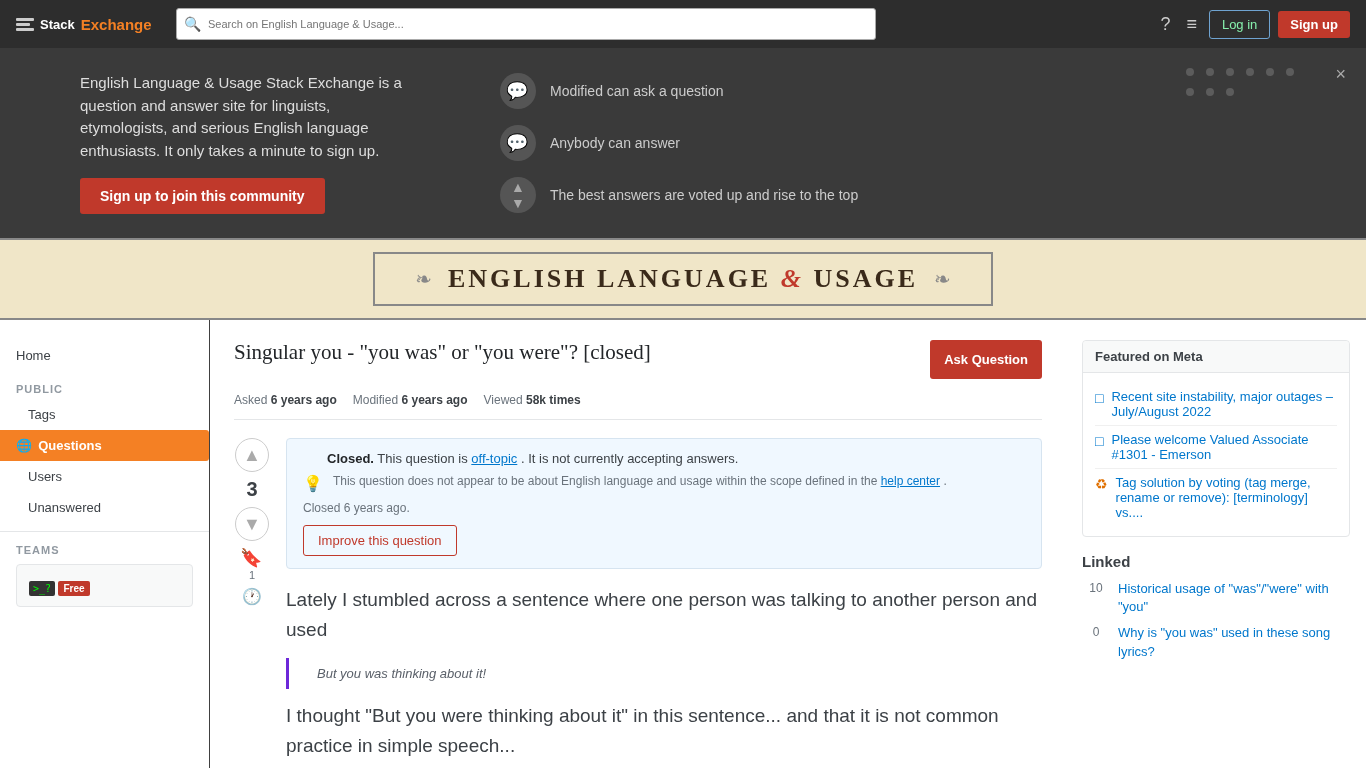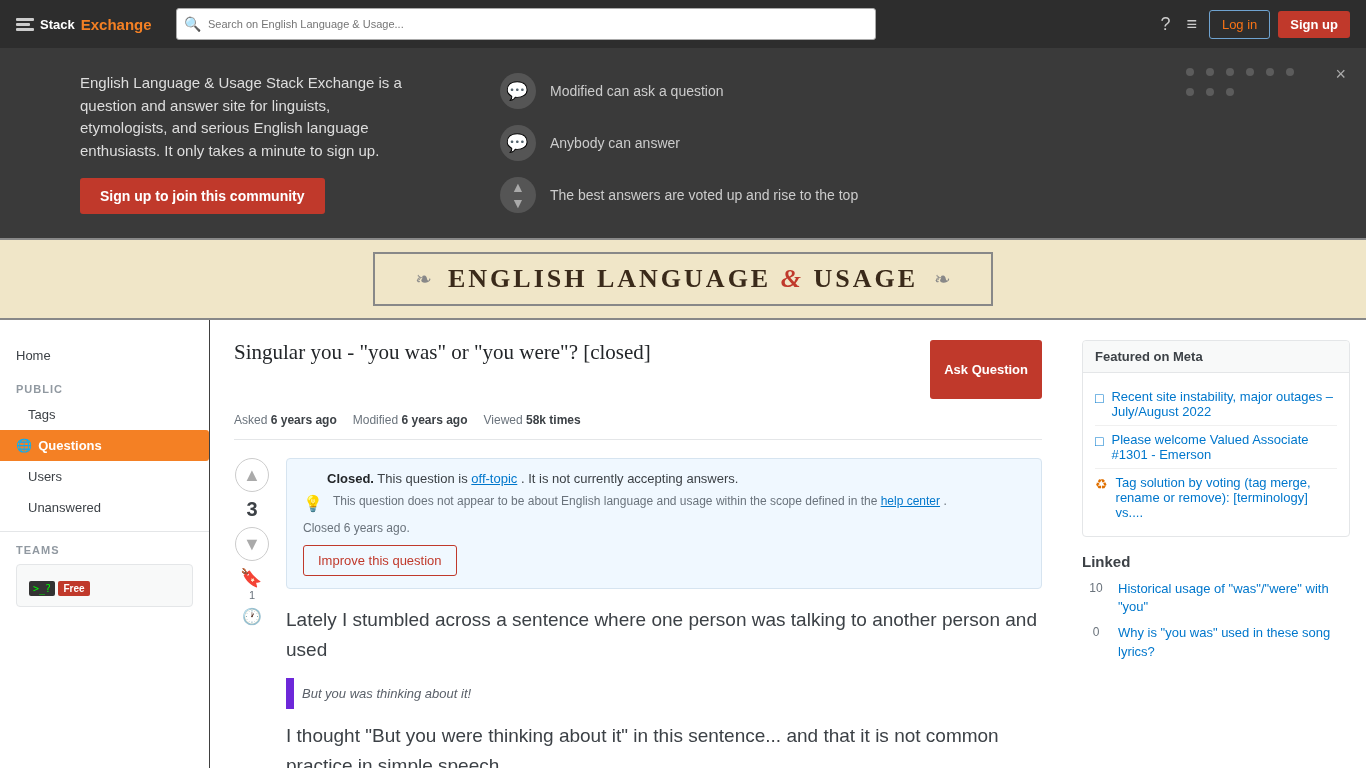--- a/index.html
+++ b/index.html
@@ -53,21 +53,21 @@
       border: none; outline: none; width: 100%; font-size: 11px; color: #555;
     }
     .search-icon { color: #aaa; margin-right: 6px; font-size: 14px; }
 
     .nav-icons { display: flex; align-items: center; gap: 8px; margin-left: auto; }
     .nav-icon-btn {
       color: #ccc; background: none; border: none; cursor: pointer;
       font-size: 18px; padding: 4px;
     }
     .btn-login {
-      border: 1px solid #6fa3d0; color: #f97316; background: none;
+      border: 1px solid #6fa3d0; color: #86efac; background: none;
       padding: 6px 12px; border-radius: 3px; cursor: pointer; font-size: 13px;
     }
     .btn-signup {
       background: #c0392b; color: #fff; border: none;
       padding: 6px 12px; border-radius: 3px; cursor: pointer; font-size: 13px; font-weight: bold;
     }
 
     
     .hero-banner {
       background: #3a3a3a;
@@ -176,21 +176,21 @@
     .question-header {
       display: flex; justify-content: space-between; align-items: flex-start;
       margin-bottom: 14px;
     }
     .question-title {
       font-size: 21px; font-weight: normal; color: #232629;
       font-family: Georgia, serif;
     }
     .btn-ask {
       background: #c0392b; color: #fff; border: none;
-      padding: 22px 14px; border-radius: 3px; cursor: pointer;
+      padding: 12px 14px; border-radius: 3px; cursor: pointer;
       font-size: 13px; font-weight: bold; white-space: nowrap;
     }
     .question-meta {
       display: flex; gap: 16px; font-size: 12px; color: #6a737c;
       margin-bottom: 18px; border-bottom: 1px solid #e4e6e8; padding-bottom: 12px;
     }
     .question-meta span { display: flex; }
     .question-meta strong { color: #3c4146; }
 
     
@@ -235,21 +235,21 @@
 
     .btn-improve {
       border: 1px solid #c0392b; color: #c0392b; background: none;
       padding: 7px 14px; border-radius: 3px; cursor: pointer; font-size: 13px;
       margin-top: 10px;
     }
 
     .question-text { font-size: 19px; line-height: 1.6; color: #3c4146; margin-top: 12px; }
 
     .blockquote {
-      border-left: 8px solid #6d28d9; padding: 8px 8px; margin: 12px 0;
+      border-left: 3px solid #6d28d9; padding: 8px 28px; margin: 12px 0;
       color: #5a6069; font-style: italic;
     }
 
     
     .right-sidebar {
       width: 300px; min-width: 300px; padding: 20px 16px;
       background: #fff;
     }
     .meta-box {
       border: 1px solid #e4e6e8; border-radius: 4px; margin-bottom: 16px;

